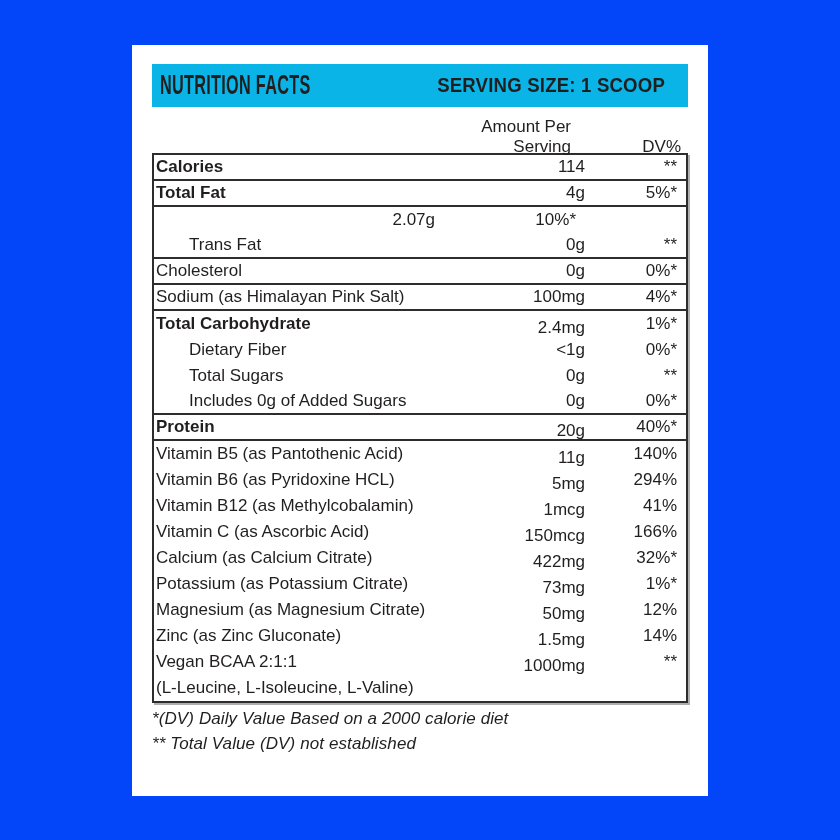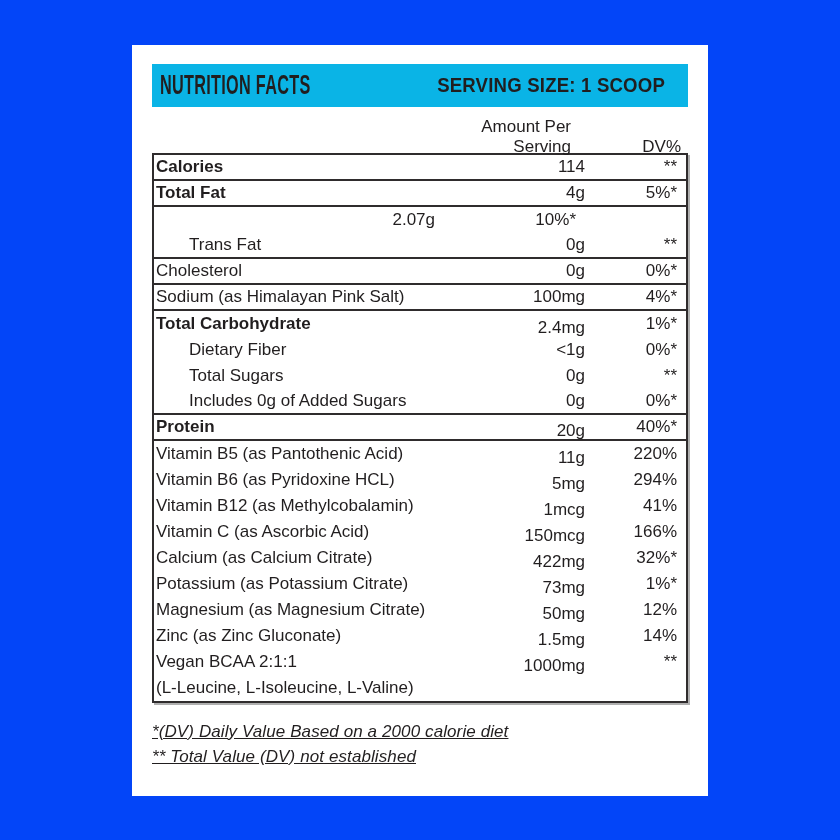--- a/index.html
+++ b/index.html
@@ -58,24 +58,23 @@
   }
   .row.divider{border-bottom:2px solid var(--line);}
   .cell{display:block;}
   .label.bold{font-weight:bold;}
   .label.indent{padding-left:33px;}
   .amount{text-align:right;}
   .amount.shift{transform:translateY(4px);}
   .dv{text-align:right;padding-right:9px;}
   .row.cont .label{grid-column:1 / -1;}
   .footnotes{
-    margin-top:16px;
+    margin-top:3px;
     font-size:17px;font-style:italic;line-height:25px;
     letter-spacing:0.1px;
-    text-decoration:underline;
   }
 </style>
 </head>
 <body>
 
 <div class="card">
 
   <div class="banner">
     <span class="banner-title">NUTRITION FACTS</span>
     <span class="banner-serving">SERVING SIZE: 1 SCOOP</span>
@@ -138,21 +137,21 @@
         <span class="cell dv">0%*</span>
       </div>
       <div class="row divider">
         <span class="cell label bold">Protein</span>
         <span class="cell amount shift">20g</span>
         <span class="cell dv">40%*</span>
       </div>
       <div class="row">
         <span class="cell label">Vitamin B5 (as Pantothenic Acid)</span>
         <span class="cell amount shift">11g</span>
-        <span class="cell dv">220%</span>
+        <span class="cell dv">140%</span>
       </div>
       <div class="row">
         <span class="cell label">Vitamin B6 (as Pyridoxine HCL)</span>
         <span class="cell amount shift">5mg</span>
         <span class="cell dv">294%</span>
       </div>
       <div class="row">
         <span class="cell label">Vitamin B12 (as Methylcobalamin)</span>
         <span class="cell amount shift">1mcg</span>
         <span class="cell dv">41%</span>

